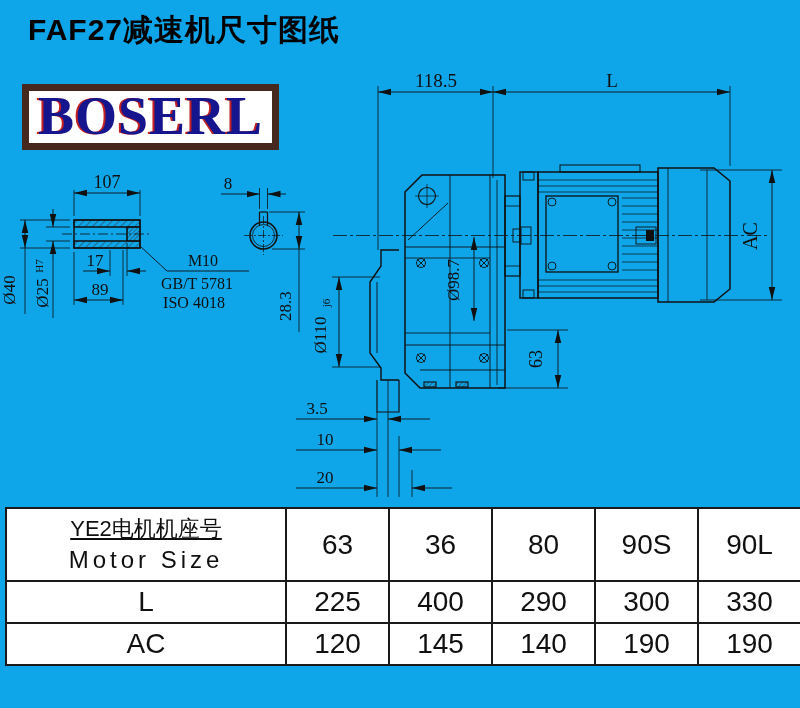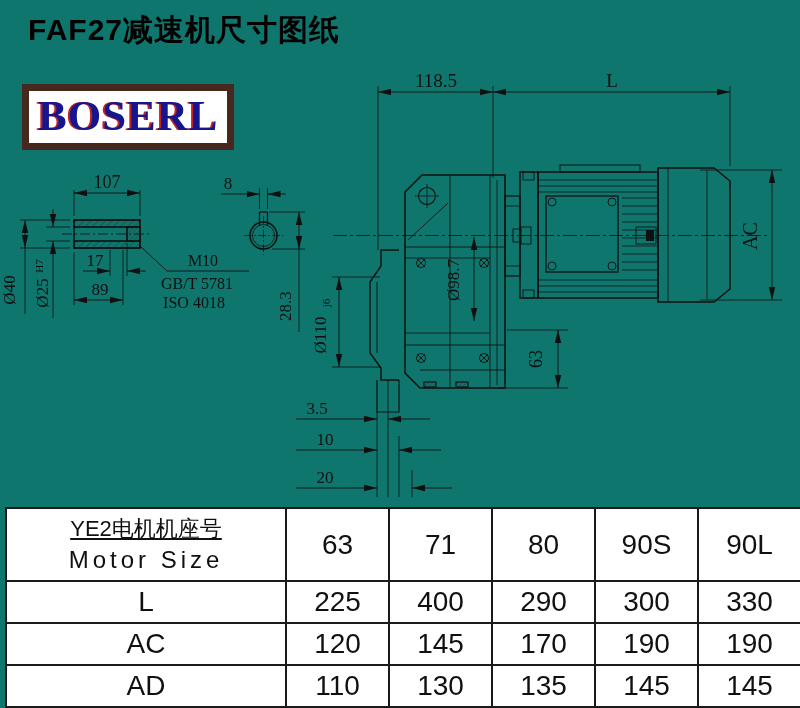--- a/index.html
+++ b/index.html
@@ -1,22 +1,22 @@
 <!DOCTYPE html>
 <html><head>
 <meta charset="utf-8">
 <style>
   html,body{margin:0;padding:0;background:#fff;}
-  #page{position:relative;width:800px;height:708px;background:#0f766e;overflow:hidden;
+  #page{position:relative;width:800px;height:708px;background:#0ea5e9;overflow:hidden;
         font-family:"Liberation Sans",sans-serif;color:#000;}
   .title{position:absolute;left:28px;top:10px;font-size:30px;font-weight:bold;
          letter-spacing:1px;white-space:nowrap;}
   .logo-box{position:absolute;left:22px;top:84px;border:7px solid #46281e;background:#fff;
             padding:1px 9px 3px 9px;}
-  .logo-text{font-family:"Liberation Serif",serif;font-weight:bold;font-size:43px;
+  .logo-text{font-family:"Liberation Serif",serif;font-weight:bold;font-size:54px;
              line-height:48px;color:#15158e;text-shadow:-2px 0 0 #c42222;letter-spacing:1px;}
   svg{position:absolute;left:0;top:0;}
   svg text{font-family:"Liberation Serif",serif;fill:#101010;}
   table.dim{position:absolute;left:5px;top:507px;width:783px;border-collapse:collapse;
             table-layout:fixed;background:#fff;}
   table.dim td{border:2px solid #1a1a1a;text-align:center;vertical-align:middle;
                font-size:28px;color:#101010;padding:0;}
   tr.hdr td{height:71px;}
   tr.row td{height:40px;}
   .hcell1{font-size:22px;line-height:30px;text-decoration:underline;}
@@ -243,44 +243,36 @@
   </svg>
 
   <table class="dim">
     <tbody>
       <tr class="hdr">
         <td style="width:278px;">
           <div class="hcell1">YE2电机机座号</div>
           <div class="hcell2">Motor Size</div>
         </td>
         <td style="width:101px;">63</td>
-        <td style="width:101px;">71</td>
+        <td style="width:101px;">36</td>
         <td style="width:101px;border-radius:28px;">80</td>
         <td style="width:101px;">90S</td>
         <td style="width:101px;margin-left:32px;">90L</td>
       </tr>
       <tr class="row">
         <td>L</td>
         <td>225</td>
         <td>400</td>
         <td>290</td>
         <td>300</td>
         <td>330</td>
       </tr>
       <tr class="row">
         <td>AC</td>
         <td>120</td>
         <td>145</td>
-        <td>170</td>
+        <td>140</td>
         <td>190</td>
         <td>190</td>
-      </tr>
-      <tr class="row">
-        <td>AD</td>
-        <td>110</td>
-        <td>130</td>
-        <td>135</td>
-        <td>145</td>
-        <td>145</td>
       </tr>
     </tbody>
   </table>
 </div>
 
 </body></html>

